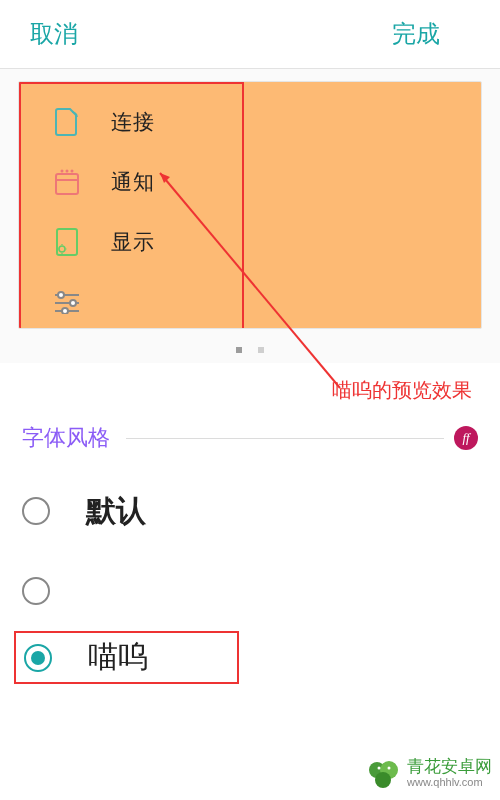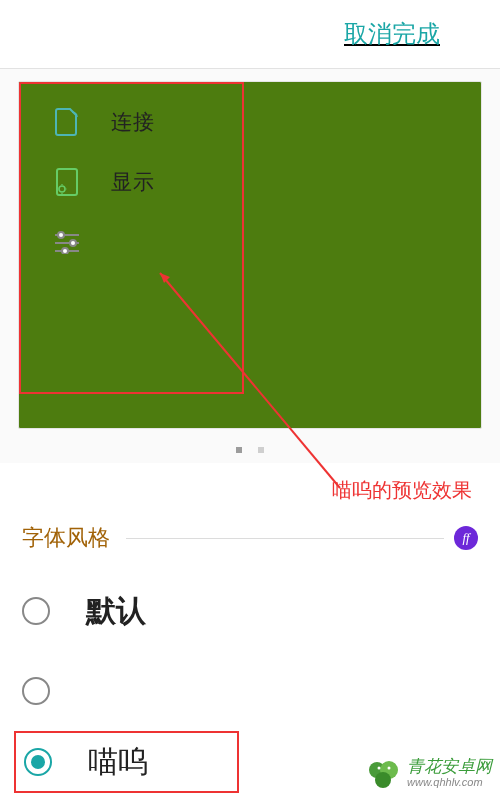--- a/index.html
+++ b/index.html
@@ -1,49 +1,49 @@
 <!DOCTYPE html>
 <html><head>
 <meta charset="utf-8">
 <style>
   * { margin: 0; padding: 0; box-sizing: border-box; }
   html, body { width: 500px; height: 800px; font-family: "Kaiti SC", "KaiTi", STKaiti, serif; background: #ffffff; }
-  .header { display: flex; justify-content: flex-end; align-items: center; padding: 18px 60px 18px 60px; text-decoration: underline; }
+  .header { display: flex; justify-content: space-between; align-items: center; padding: 18px 60px 18px 30px; }
   .header-btn { color: #1aa6a6; font-size: 24px; font-weight: 400; cursor: pointer; }
 
   .preview-wrap { padding: 12px 18px 0 18px; background: #fafafa; border-top: 1px solid #e2e2e2; }
-  .preview-card { background: #4d7c0f; border: 1px solid #e5e5e5; border-radius: 2px; padding: 10px 0 0 0; height: 348px; overflow: hidden; position: relative; }
+  .preview-card { background: #fdba74; border: 1px solid #e5e5e5; border-radius: 2px; padding: 10px 0 0 0; height: 248px; overflow: hidden; position: relative; }
   .redbox-top { position: absolute; top: 0; left: 0; width: 225px; height: 312px; border: 2px solid #e33; pointer-events: none; }
   .menu-item { display: flex; align-items: center; height: 60px; padding-left: 32px; }
   .menu-icon { width: 32px; height: 32px; display: flex; align-items: center; justify-content: center; }
   .menu-label { margin-left: 28px; font-size: 21px; color: #222; letter-spacing: 1px; }
   .dots { text-align: center; padding: 10px 0 6px; }
   .dot { display: inline-block; width: 6px; height: 6px; background: #cfcfcf; margin: 0 6px; }
   .dot.active { background: #9c9c9c; }
 
   .anno-wrap { position: relative; height: 50px; text-align: right; }
   .anno-text { position: absolute; right: 28px; top: 14px; color: #e33; font-size: 20px; font-family: "Microsoft YaHei", sans-serif; }
   .arrow-svg { position: absolute; left: 150px; top: -200px; pointer-events: none; }
 
   .section-row { display: flex; align-items: center; padding: 0 22px; height: 50px; }
-  .section-title { color: #a16207; font-size: 22px; flex: 0 0 auto; }
+  .section-title { color: #8b5cf6; font-size: 22px; flex: 0 0 auto; }
   .section-line { flex: 1; border-top: 1px solid #dcdcdc; margin: 0 10px 0 16px; }
-  .ff-badge { width: 24px; height: 24px; border-radius: 50%; background: #6d28d9; color: #fff; font-style: italic; font-family: Georgia, serif; font-size: 13px; display: flex; align-items: center; justify-content: center; }
+  .ff-badge { width: 24px; height: 24px; border-radius: 50%; background: #be185d; color: #fff; font-style: italic; font-family: Georgia, serif; font-size: 13px; display: flex; align-items: center; justify-content: center; }
 
   .font-list { padding: 8px 22px 0 22px; }
   .font-option { display: flex; align-items: center; height: 80px; cursor: pointer; }
   .radio { width: 28px; height: 28px; border: 2px solid #888; border-radius: 50%; display: flex; align-items: center; justify-content: center; flex-shrink: 0; }
   .radio .inner { width: 14px; height: 14px; border-radius: 50%; }
   .radio.selected { border-color: #1aa6a6; }
   .radio.selected .inner { background: #1aa6a6; }
   .font-label { margin-left: 36px; font-size: 30px; color: #222; }
   .font-label.default { font-family: -apple-system, "Helvetica Neue", Arial, sans-serif; font-weight: bold; }
-  .redbox-bottom { border: 2px solid #e33; padding-left: 8px; margin-left: -8px; width: 225px; height: 62px; display: flex; align-items: center; }
+  .redbox-bottom { border: 2px solid #e33; padding-left: 8px; margin-left: -8px; width: 225px; height: 53px; display: flex; align-items: center; }
 
-  .watermark { position: absolute; right: 8px; bottom: 10px; display: flex; align-items: center; gap: 6px; font-style: italic; }
+  .watermark { position: absolute; right: 8px; bottom: 10px; display: flex; align-items: center; gap: 6px; }
   .wm-text { color: #3a9c3a; font-size: 17px; font-family: "Microsoft YaHei", sans-serif; line-height: 1.05; }
   .wm-sub { color: #888; font-size: 11px; font-family: Arial, sans-serif; }
   body { position: relative; }
 </style>
 </head>
 <body>
 
 <div class="header">
   <span class="header-btn">取消</span>
   <span class="header-btn">完成</span>
@@ -57,20 +57,32 @@
       <span class="menu-icon">
         <svg width="26" height="30" viewBox="0 0 26 30">
             <path d="M4 2 h12 l6 6 v18 a2 2 0 0 1 -2 2 H4 a2 2 0 0 1 -2 -2 V4 a2 2 0 0 1 2 -2 Z" fill="none" stroke="#4db5b5" stroke-width="2"></path>
             <path d="M18 5 a5 5 0 0 1 5 5" fill="none" stroke="#4db5b5" stroke-width="1.6"></path>
           </svg>
       </span>
       <span class="menu-label">连接</span>
     </div>
 
 
+    <div class="menu-item">
+      <span class="menu-icon">
+        <svg width="26" height="28" viewBox="0 0 26 28">
+            <rect x="2" y="6" width="22" height="20" rx="2" fill="none" stroke="#e77" stroke-width="2"></rect>
+            <circle cx="8" cy="3" r="1.5" fill="#e77"></circle>
+            <circle cx="13" cy="3" r="1.5" fill="#e77"></circle>
+            <circle cx="18" cy="3" r="1.5" fill="#e77"></circle>
+            <line x1="2" y1="12" x2="24" y2="12" stroke="#e77" stroke-width="2"></line>
+          </svg>
+      </span>
+      <span class="menu-label">通知</span>
+    </div>
 
     <div class="menu-item">
       <span class="menu-icon">
         <svg width="26" height="30" viewBox="0 0 26 30">
             <rect x="3" y="2" width="20" height="26" rx="2" fill="none" stroke="#6c6" stroke-width="2"></rect>
             <circle cx="8" cy="22" r="3" fill="none" stroke="#6c6" stroke-width="1.5"></circle>
             <line x1="8" y1="17" x2="8" y2="18" stroke="#6c6" stroke-width="1.2"></line>
             <line x1="8" y1="26" x2="8" y2="27" stroke="#6c6" stroke-width="1.2"></line>
             <line x1="3.5" y1="22" x2="4.5" y2="22" stroke="#6c6" stroke-width="1.2"></line>
             <line x1="11.5" y1="22" x2="12.5" y2="22" stroke="#6c6" stroke-width="1.2"></line>

